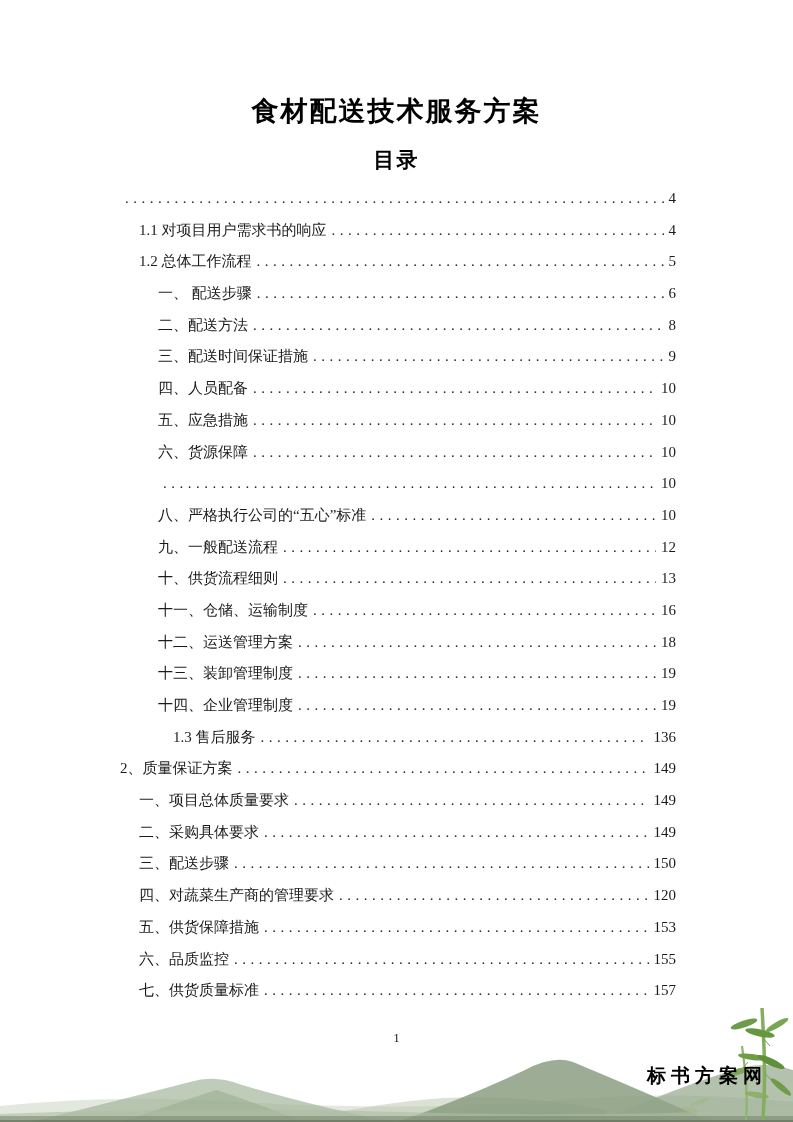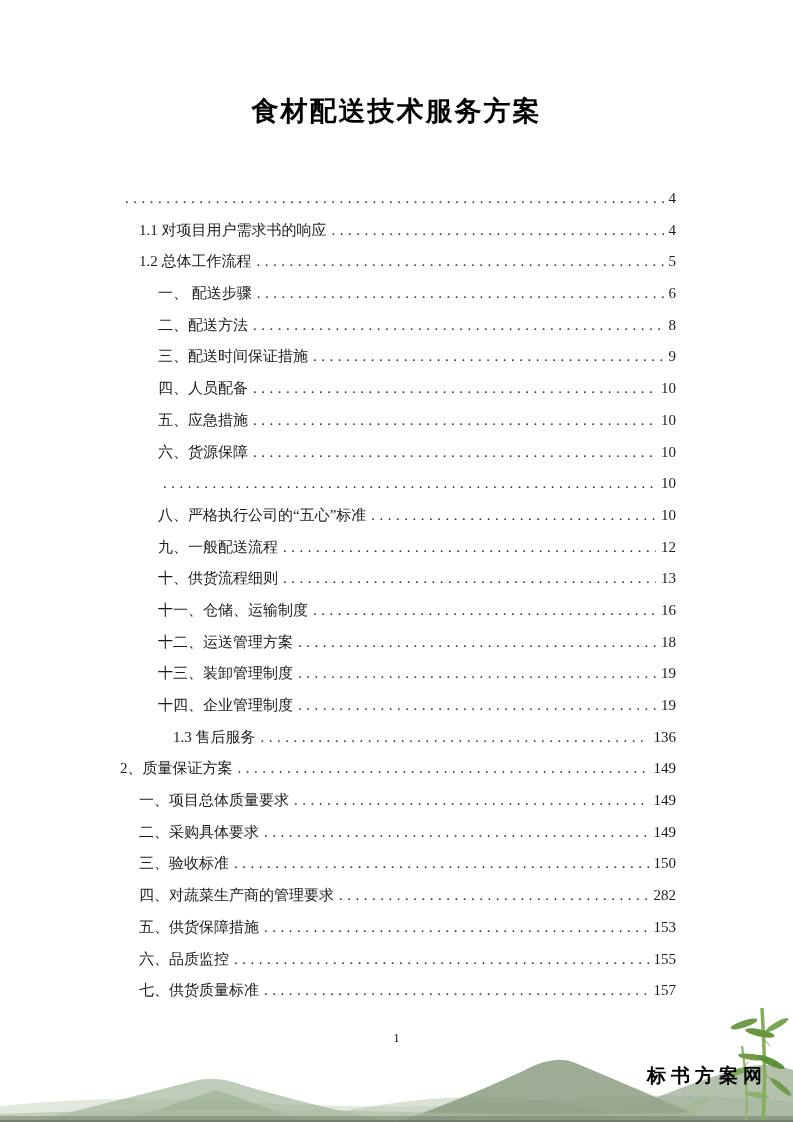--- a/index.html
+++ b/index.html
@@ -64,20 +64,21 @@
     color:#454d47;
   }
 </style>
 </head>
 <body>
 
 <div class="page">
 
   <div class="doc-title">食材配送技术服务方案</div>
 
+  <div class="toc-heading">目录</div>
 
   <div class="toc">
 
   <div class="toc-row lvl-0">
         <span class="toc-dots">................................................................................................................................................................</span>
         <span class="toc-page">4</span>
       </div>
       <div class="toc-row lvl-1">
         <span class="toc-label">1.1 对项目用户需求书的响应</span>
         <span class="toc-dots">................................................................................................................................................................</span>
@@ -171,28 +172,28 @@
         <span class="toc-label">一、项目总体质量要求</span>
         <span class="toc-dots">................................................................................................................................................................</span>
         <span class="toc-page">149</span>
       </div>
       <div class="toc-row lvl-1">
         <span class="toc-label">二、采购具体要求</span>
         <span class="toc-dots">................................................................................................................................................................</span>
         <span class="toc-page">149</span>
       </div>
       <div class="toc-row lvl-1">
-        <span class="toc-label">三、验收标准</span>
+        <span class="toc-label">三、配送步骤</span>
         <span class="toc-dots">................................................................................................................................................................</span>
         <span class="toc-page">150</span>
       </div>
       <div class="toc-row lvl-1">
         <span class="toc-label">四、对蔬菜生产商的管理要求</span>
         <span class="toc-dots">................................................................................................................................................................</span>
-        <span class="toc-page">282</span>
+        <span class="toc-page">120</span>
       </div>
       <div class="toc-row lvl-1">
         <span class="toc-label">五、供货保障措施</span>
         <span class="toc-dots">................................................................................................................................................................</span>
         <span class="toc-page">153</span>
       </div>
       <div class="toc-row lvl-1">
         <span class="toc-label">六、品质监控</span>
         <span class="toc-dots">................................................................................................................................................................</span>
         <span class="toc-page">155</span>

